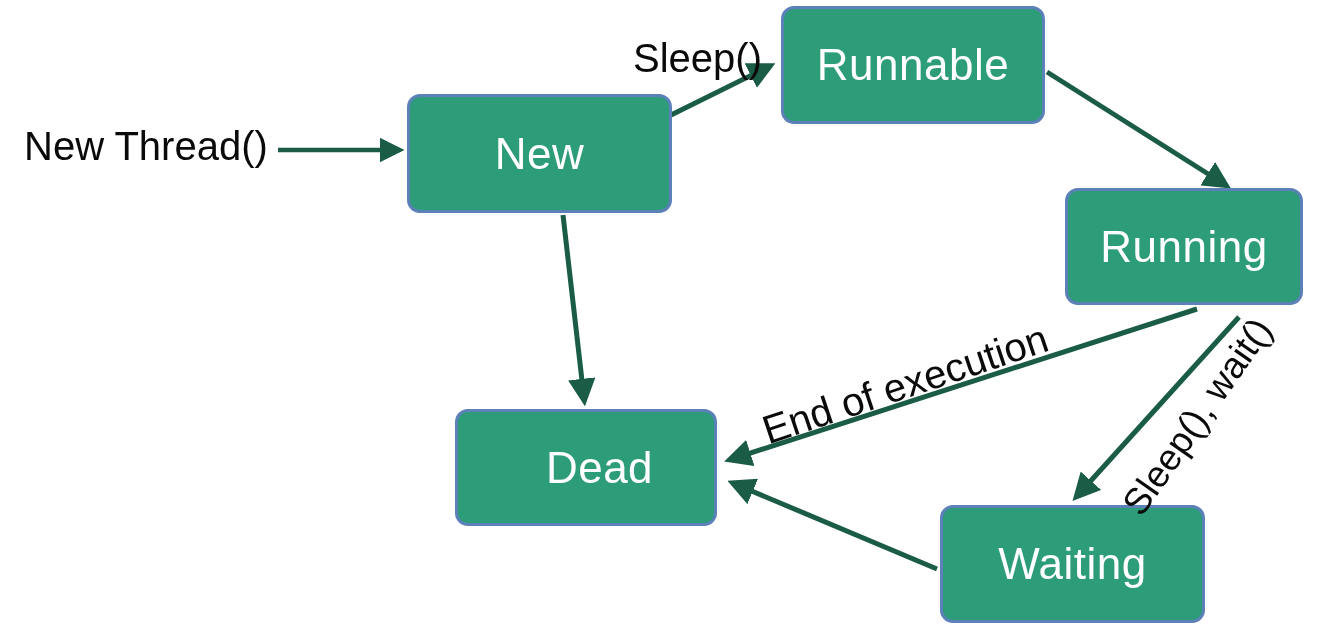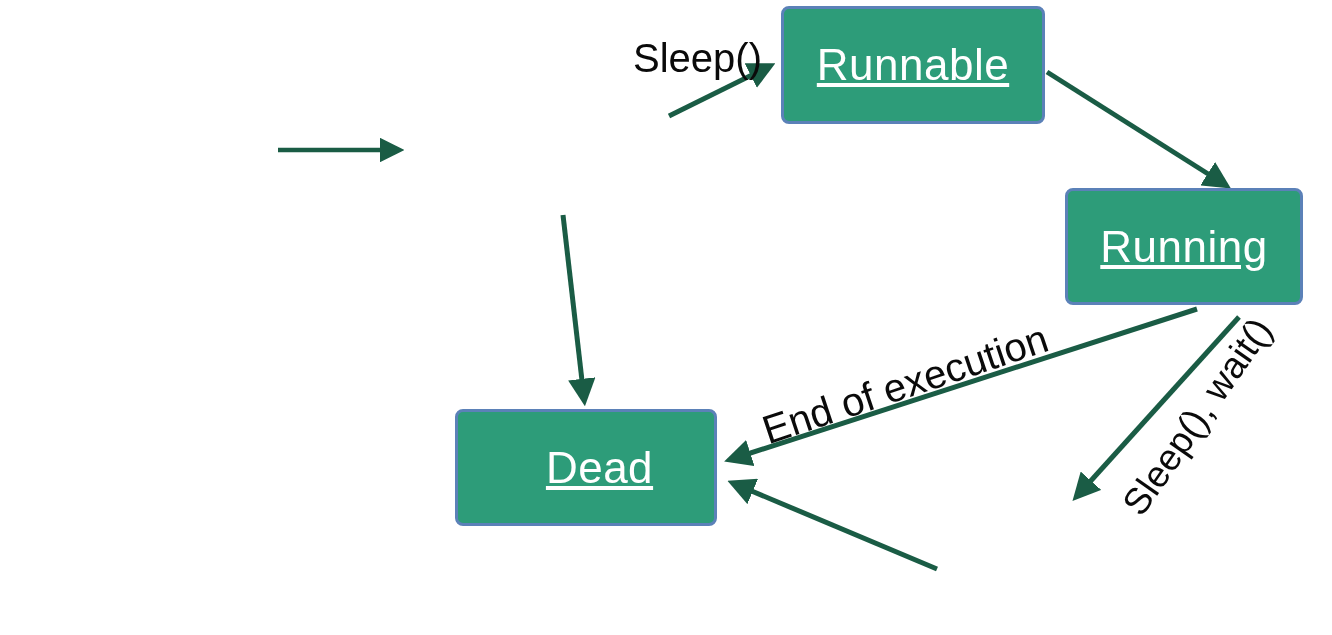--- a/index.html
+++ b/index.html
@@ -20,27 +20,26 @@
   }
   .arrows{
     position:absolute;left:0;top:0;width:1332px;height:635px;
     pointer-events:none;
   }
   .node{
     position:absolute;
     display:flex;align-items:center;justify-content:center;
     background:var(--node-fill);
     border:3px solid var(--node-border);
-    border-radius:8px;
+    border-radius:13px;
     color:var(--node-text);
     font-size:44px;
     line-height:1;
     box-sizing:border-box;
     letter-spacing:0.5px;
-    text-decoration:underline;
   }
   .node-new     {left:407px; top:94px;  width:265px; height:119px;}
   .node-runnable{left:781px; top:6px;   width:264px; height:118px;}
   .node-running {left:1065px;top:188px; width:238px; height:117px;align-items:center;}
   .node-dead    {left:455px; top:409px; width:262px; height:117px;padding-left:27px;}
   .node-waiting {left:940px; top:505px; width:265px; height:118px;}
   .lbl{
     position:absolute;
     color:var(--label-text);
     font-size:40px;
@@ -73,27 +72,34 @@
     </defs>
     <line x1="278" y1="150" x2="397" y2="150" stroke-width="4.5" marker-end="url(#ah)" stroke="#1a5c45"></line>
     <line x1="669" y1="116" x2="768" y2="67" stroke-width="5" marker-end="url(#ah)" stroke="#1a5c45"></line>
     <line x1="1047" y1="72" x2="1224" y2="184" stroke-width="5" marker-end="url(#ah)" stroke="#1a5c45"></line>
     <line x1="563" y1="215" x2="584" y2="398" stroke-width="5" marker-end="url(#ah)" stroke="#1a5c45"></line>
     <line x1="1197" y1="309" x2="732" y2="459" stroke-width="5" marker-end="url(#ah)" stroke="#1a5c45"></line>
     <line x1="1239" y1="317" x2="1078" y2="495" stroke-width="5" marker-end="url(#ah)" stroke="#1a5c45"></line>
     <line x1="937" y1="569" x2="735" y2="484" stroke-width="5" marker-end="url(#ah)" stroke="#1a5c45"></line>
   </svg>
 
+  <div class="node node-new">
+    <span>New</span>
+  </div>
   <div class="node node-runnable">
     <span>Runnable</span>
   </div>
   <div class="node node-running">
     <span>Running</span>
   </div>
   <div class="node node-dead">
     <span>Dead</span>
   </div>
+  <div class="node node-waiting">
+    <span>Waiting</span>
+  </div>
 
+  <div class="lbl lbl-newthread">New Thread()</div>
   <div class="lbl lbl-start">Sleep()</div>
   <div class="lbl lbl-end">End of execution</div>
   <div class="lbl lbl-sleep">Sleep(), wait()</div>
 
 </div>
 
 </body></html>

